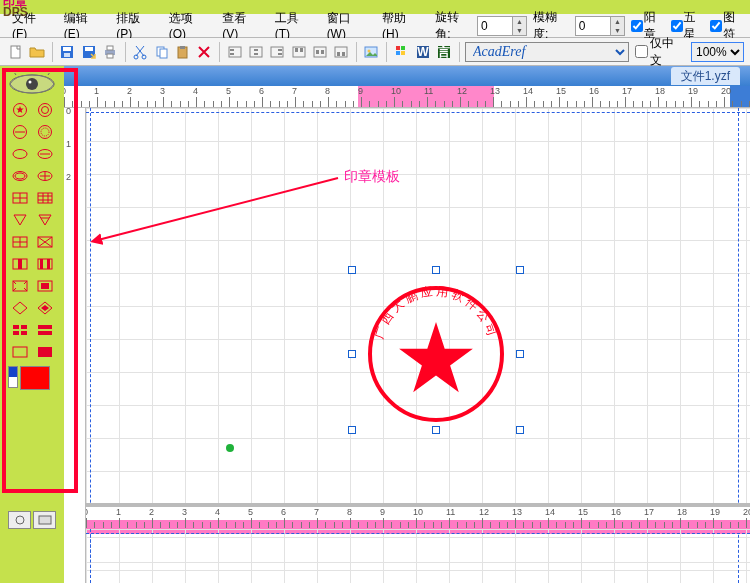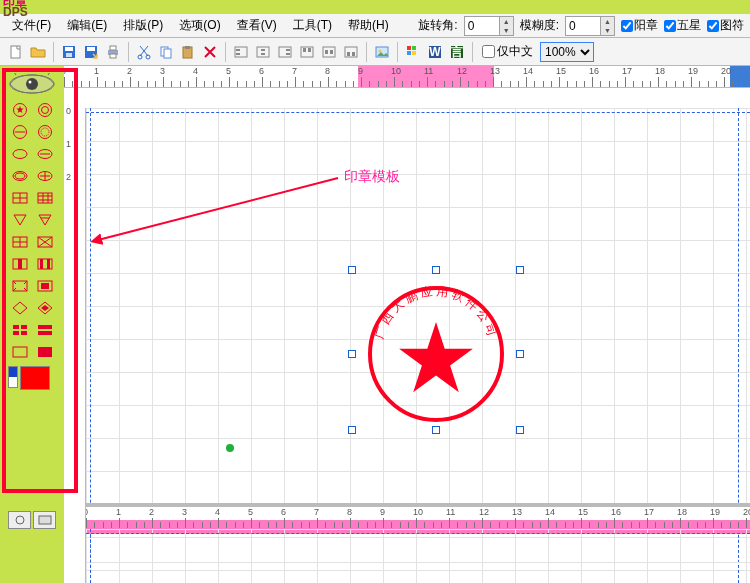--- a/index.html
+++ b/index.html
@@ -97,20 +97,21 @@
   </div>
 </div>
 
 <div class="menubar">
   <div class="menuitem">文件(F)</div>
   <div class="menuitem">编辑(E)</div>
   <div class="menuitem">排版(P)</div>
   <div class="menuitem">选项(O)</div>
   <div class="menuitem">查看(V)</div>
   <div class="menuitem">工具(T)</div>
+  <div class="menuitem">窗口(W)</div>
   <div class="menuitem">帮助(H)</div>
   <div class="spacer"></div>
   <span class="label">旋转角:</span>
   <div class="spin">
     <input value="0" style="">
     <div class="btns">
         <div>▲</div>
         <div>▼</div>
       </div>
   </div>
@@ -261,20 +262,23 @@
         <text x="8" y="12" text-anchor="middle" fill="#fff" font-size="9" font-weight="bold">W</text>
       </svg>
     </div>
   <div class="tbtn">
       <svg viewBox="0 0 16 16">
         <rect x="2" y="2" width="12" height="12" fill="#175b17"></rect>
         <text x="8" y="12" text-anchor="middle" fill="#fff" font-size="9" font-weight="bold">言</text>
       </svg>
     </div>
   <div class="sep"></div>
+  <select class="fontname">
+    <option>AcadEref</option>
+  </select>
   <label class="chk">
       <input type="checkbox" style="">
       <span>仅中文</span>
     </label>
   <select class="zoom">
     <option>100%</option>
   </select>
 </div>
 
 <div class="workspace">
@@ -453,20 +457,24 @@
         </div>
       <div class="th">
           <svg viewBox="0 0 16 12">
             <rect x="2" y="2" width="12" height="8" fill="#ddd" stroke="#666"></rect>
           </svg>
         </div>
     </div>
   </div>
 
   <div class="drawarea">
+    <div class="tabrow">
+      <div class="filler"></div>
+      <div class="tab">文件1.yzf</div>
+    </div>
     <div class="ruler-h">
       <div class="pinkzone" style="left:294px; width:136px;"></div>
       <div class="bluezone" style="right:0; width:20px;"></div>
     <div class="num" style="left: -3px;">0</div>
         <div class="tick ticklong" style="left: 0px;"></div>
         <div class="tick" style="left: 8.25px;"></div>
         <div class="tick" style="left: 16.5px;"></div>
         <div class="tick" style="left: 24.75px;"></div>
         <div class="num" style="left: 30px;">1</div>
         <div class="tick ticklong" style="left: 33px;"></div>

